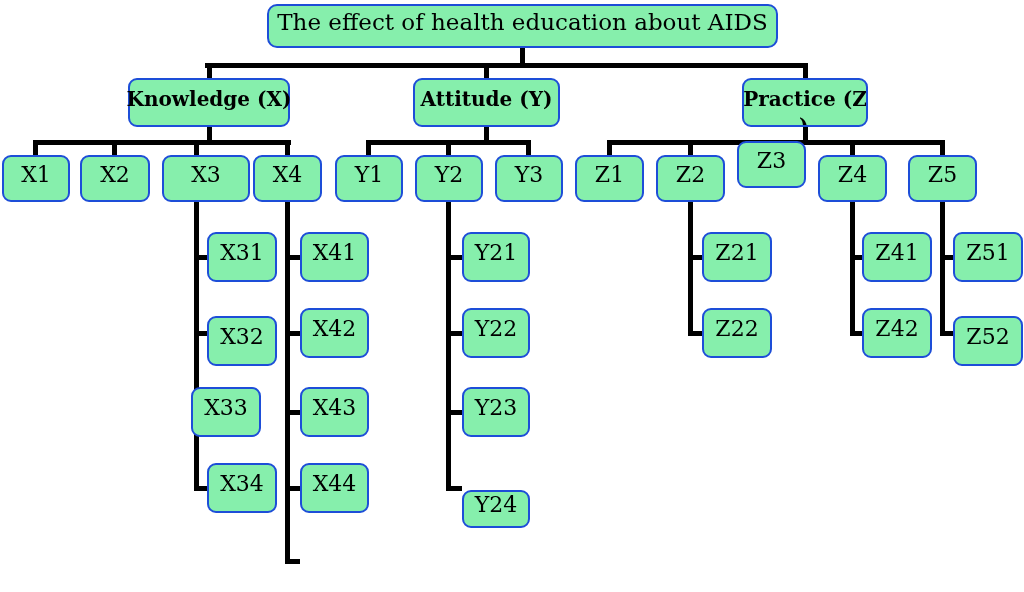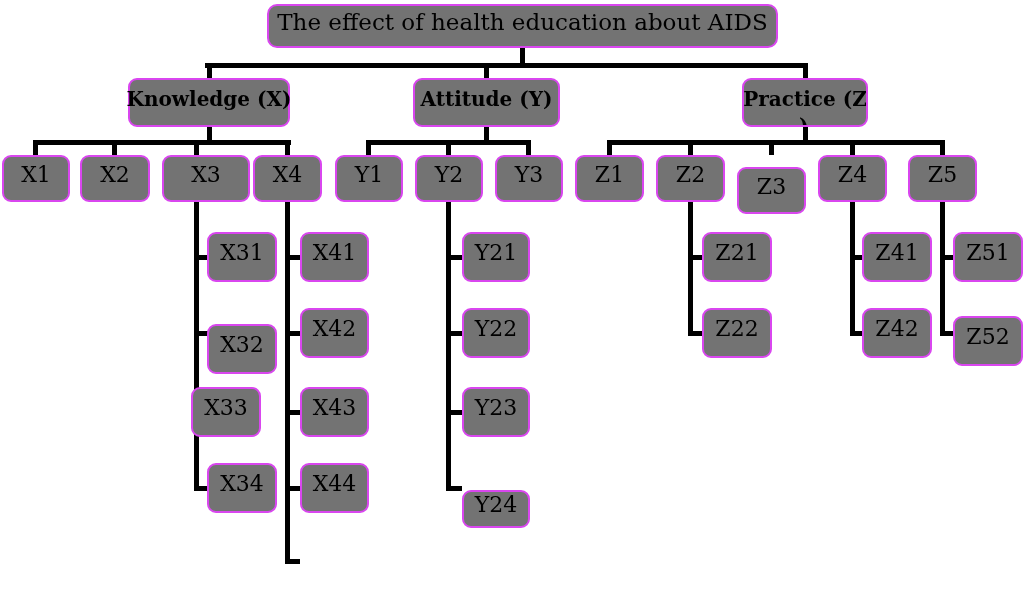--- a/index.html
+++ b/index.html
@@ -2,21 +2,21 @@
 <html><head>
 <meta charset="utf-8">
 <style>
   html,body{margin:0;padding:0;background:#ffffff;}
   #stage{
     position:relative;width:1024px;height:592px;background:#ffffff;
     font-family:"DejaVu Serif","Liberation Serif",serif;color:#000;
     overflow:hidden;
   }
   .box{
-    position:absolute;background:#737373;border:2px solid #d946ef;border-radius:9px;
+    position:absolute;background:#86efac;border:2px solid #1d4ed8;border-radius:9px;
     display:flex;align-items:center;justify-content:center;
     box-sizing:border-box;padding-bottom:7px;font-size:22px;line-height:1.1;
     white-space:nowrap;z-index:2;
   }
   .title{font-size:23px;border-radius:10px;}
   .l2{font-size:20px;font-weight:bold;}
   .clip{overflow:hidden;}
   .wrapchar{
     position:absolute;top:36px;left:55px;font-size:20px;line-height:1;
   }
@@ -65,31 +65,31 @@
 
   <div class="box" style="left:2px;top:155px;width:68px;height:47px">X1</div>
   <div class="box" style="left:80px;top:155px;width:70px;height:47px">X2</div>
   <div class="box" style="left:162px;top:155px;width:88px;height:47px">X3</div>
   <div class="box" style="left:253px;top:155px;width:69px;height:47px">X4</div>
   <div class="box" style="left:335px;top:155px;width:68px;height:47px">Y1</div>
   <div class="box" style="left:415px;top:155px;width:68px;height:47px">Y2</div>
   <div class="box" style="left:495px;top:155px;width:68px;height:47px">Y3</div>
   <div class="box" style="left:575px;top:155px;width:69px;height:47px">Z1</div>
   <div class="box" style="left:656px;top:155px;width:69px;height:47px">Z2</div>
-  <div class="box" style="left:737px;top:167px;width:69px;height:47px">Z3</div>
+  <div class="box" style="left:737px;top:141px;width:69px;height:47px">Z3</div>
   <div class="box" style="left:818px;top:155px;width:69px;height:47px">Z4</div>
   <div class="box" style="left:908px;top:155px;width:69px;height:47px">Z5</div>
 
   <div class="ln" style="left:194px;top:202px;width:5px;height:289px"></div>
   <div class="ln" style="left:194px;top:255px;width:14px;height:5px"></div>
   <div class="ln" style="left:194px;top:331px;width:14px;height:5px"></div>
   <div class="ln" style="left:194px;top:410px;width:14px;height:5px"></div>
   <div class="ln" style="left:194px;top:486px;width:14px;height:5px"></div>
   <div class="box" style="left:207px;top:232px;width:70px;height:50px">X31</div>
-  <div class="box" style="left:207px;top:324px;width:70px;height:50px">X32</div>
+  <div class="box" style="left:207px;top:316px;width:70px;height:50px">X32</div>
   <div class="box" style="left:191px;top:387px;width:70px;height:50px">X33</div>
   <div class="box" style="left:207px;top:463px;width:70px;height:50px">X34</div>
 
   <div class="ln" style="left:285px;top:202px;width:5px;height:362px"></div>
   <div class="ln" style="left:285px;top:255px;width:15px;height:5px"></div>
   <div class="ln" style="left:285px;top:331px;width:15px;height:5px"></div>
   <div class="ln" style="left:285px;top:410px;width:15px;height:5px"></div>
   <div class="ln" style="left:285px;top:486px;width:15px;height:5px"></div>
   <div class="ln" style="left:285px;top:559px;width:15px;height:5px"></div>
   <div class="box" style="left:300px;top:232px;width:69px;height:50px">X41</div>

